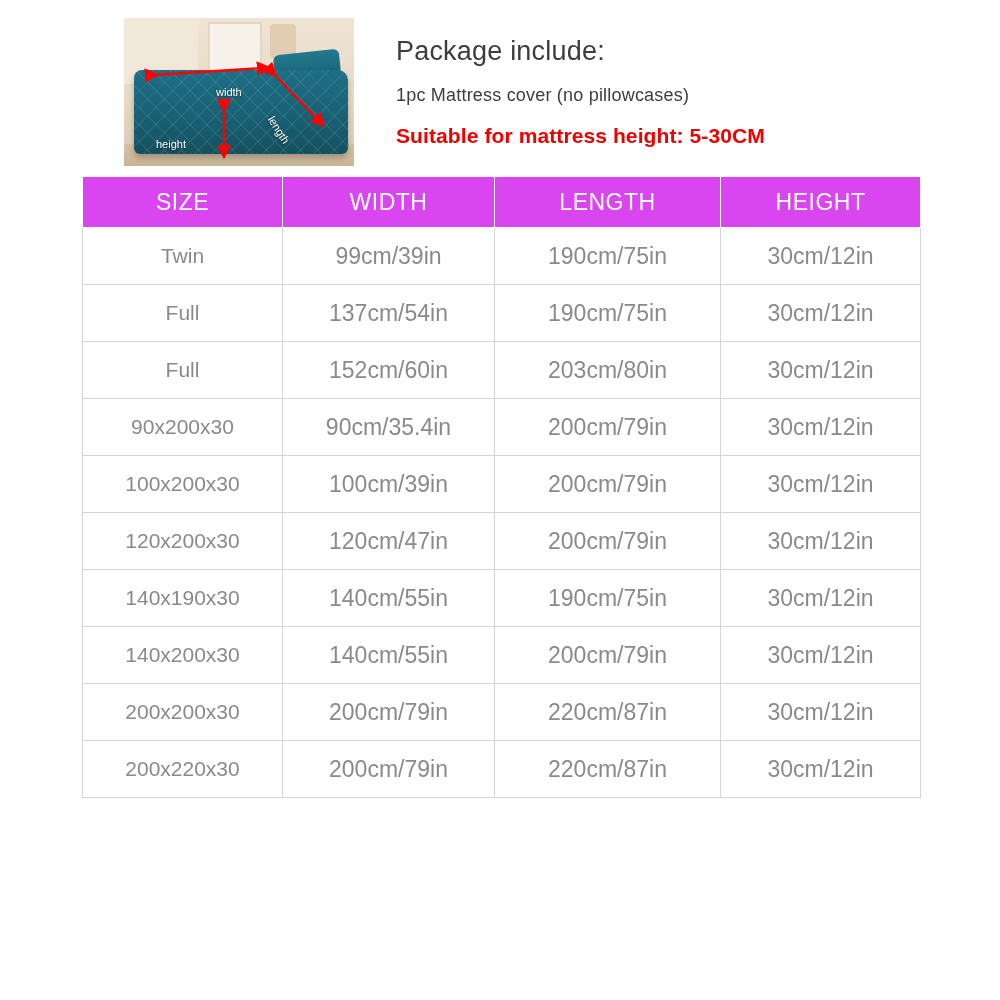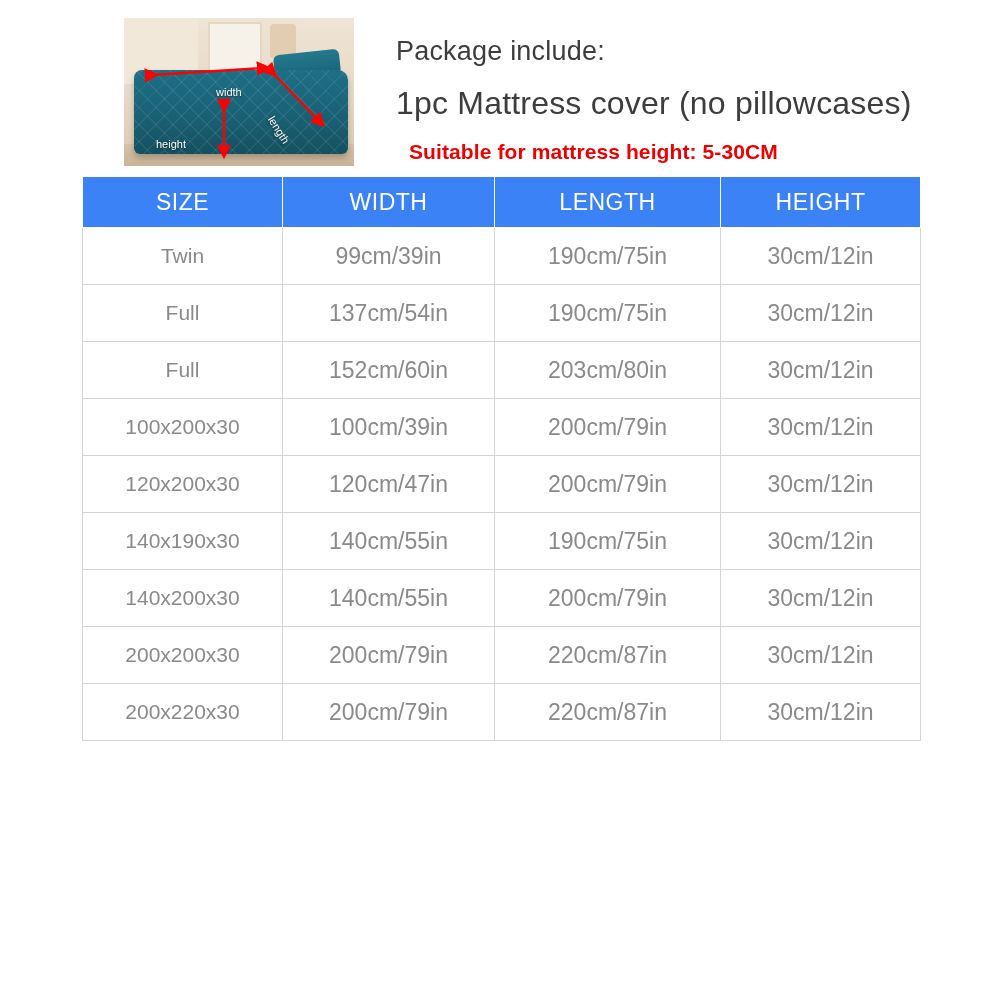--- a/index.html
+++ b/index.html
@@ -129,44 +129,44 @@
     top: 28px;
     width: 560px;
   }
   .pkg-line1 {
     font-size: 27px;
     color: #3d3d3d;
     margin: 8px 0 18px 0;
     letter-spacing: .2px;
   }
   .pkg-line2 {
-    font-size: 32px;
+    font-size: 18px;
     color: #3d3d3d;
     margin: 0 0 18px 0;
     letter-spacing: .2px;
   }
   .pkg-line3 {
     font-size: 21px;
     color: #ee0000;
     font-weight: bold;
-    margin: 13px;
+    margin: 0;
     letter-spacing: .1px;
   }
 
   
   .size-table {
     position: absolute;
     left: 82px;
     top: 176px;
     width: 838px;
     border-collapse: collapse;
     table-layout: fixed;
   }
   .size-table th {
-    background: #3b82f6;
+    background: #d946ef;
     color: #ffffff;
     font-size: 23px;
     font-weight: normal;
     height: 48px;
     border: 1px solid #ffffff;
     text-align: center;
     letter-spacing: .5px;
   }
   .size-table td {
     height: 54px;
@@ -252,20 +252,26 @@
           <td>190cm/75in</td>
           <td>30cm/12in</td>
         </tr>
         <tr>
           <td class="col-size">Full</td>
           <td>152cm/60in</td>
           <td>203cm/80in</td>
           <td>30cm/12in</td>
         </tr>
         <tr>
+          <td class="col-size">90x200x30</td>
+          <td>90cm/35.4in</td>
+          <td>200cm/79in</td>
+          <td>30cm/12in</td>
+        </tr>
+        <tr>
           <td class="col-size">100x200x30</td>
           <td>100cm/39in</td>
           <td>200cm/79in</td>
           <td>30cm/12in</td>
         </tr>
         <tr>
           <td class="col-size">120x200x30</td>
           <td>120cm/47in</td>
           <td>200cm/79in</td>
           <td>30cm/12in</td>

